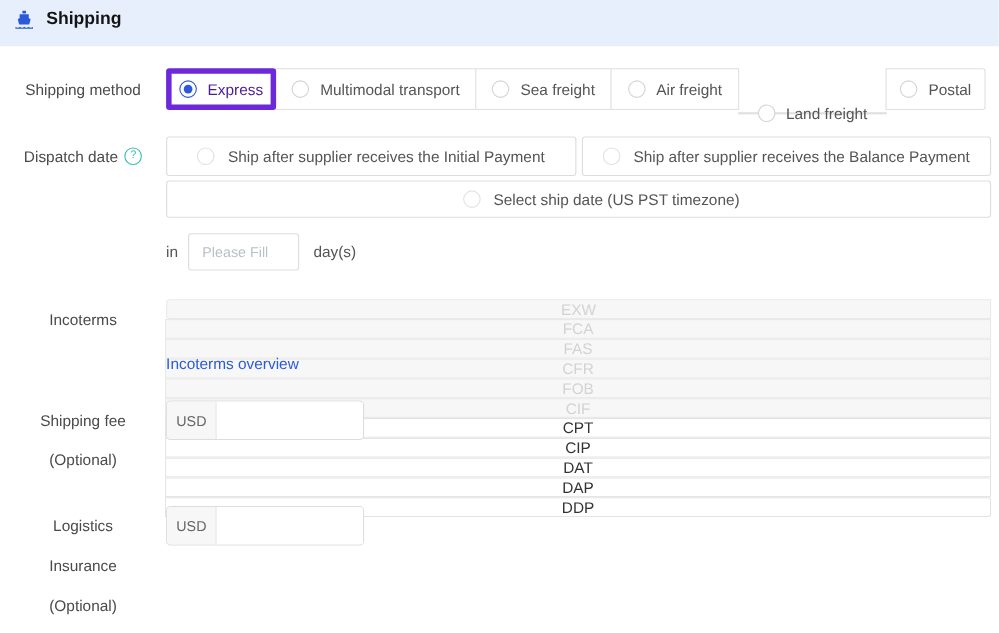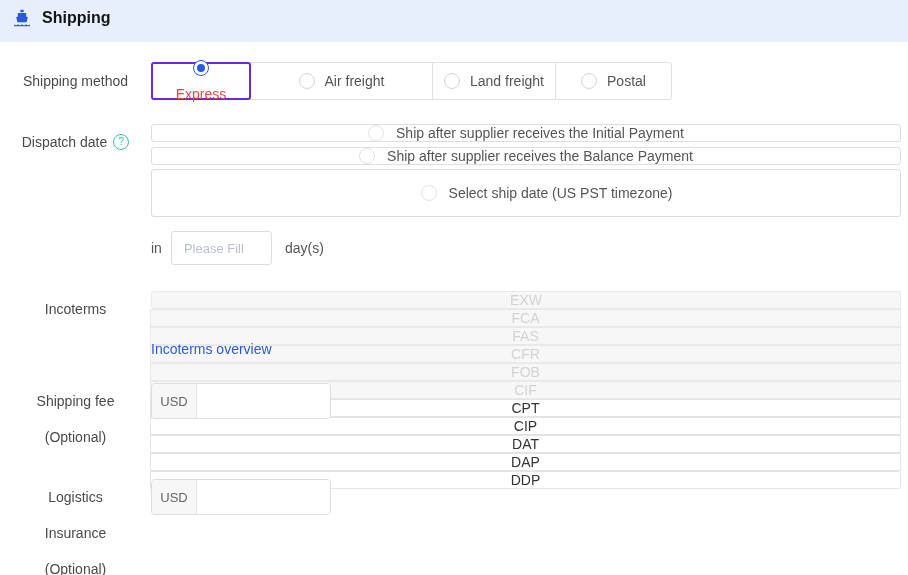--- a/index.html
+++ b/index.html
@@ -51,25 +51,24 @@
   }
   .seg:first-child { margin-left:0; border-radius:3px 0 0 3px; }
   .seg:last-child { border-radius:0 3px 3px 0; }
   .seg:nth-child(1){ width:100px; }
   .seg:nth-child(2){ width:183px; }
   .seg:nth-child(3){ width:124px; }
   .seg:nth-child(4){ width:117px; }
   .seg:nth-child(5){ width:135px;margin-top:40px; }
   .seg:nth-child(6){ width:91px; }
   .seg.selected {
-    border:2px solid #6d28d9;
-    color:#ef4444;
+    border:5px solid #6d28d9;
+    color:#4c1d95;
     z-index:2;
     border-radius:3px;
-    flex-direction:column;
   }
 
   
   .radio {
     width:16px; height:16px;
     border-radius:50%;
     border:1px solid #d4d4d4;
     background:#fff;
     flex-shrink:0;
     position:relative;
@@ -93,34 +92,34 @@
     border:1px solid #38bdb5;
     color:#38bdb5;
     border-radius:50%;
     font-size:10px;
     line-height:14px;
     display:inline-flex;
     align-items:center;
     justify-content:center;
     cursor:pointer;
   }
-  .dispatch-pair { display:flex; gap:5px; margin-bottom:4px;flex-direction:column; }
+  .dispatch-pair { display:flex; gap:5px; margin-bottom:4px; }
   .opt-box {
     border:1px solid #ddd;
     border-radius:3px;
     height:36px;
     flex:1;
     display:flex;
     align-items:center;
     justify-content:center;
     gap:12px;
     background:#fff;
     cursor:pointer;
   }
-  .opt-box.full { height:48px;padding-left:41px; }
+  .opt-box.full { height:34px;padding-left:41px; }
   .days-row { display:flex; align-items:center; margin-top:14px; height:34px; }
   .days-prefix { margin-right:9px; }
   .days-suffix { margin-left:13px; }
   .days-input {
     width:101px; height:34px;
     border:1px solid #ddd;
     border-radius:3px;
     padding:0 12px;
     font-family:"Liberation Sans", sans-serif;
     font-size:13px;
@@ -213,20 +212,28 @@
   <div class="row row-method">
     <div class="row-label">Shipping method</div>
     <div class="row-content">
       <div class="segmented">
         <div class="seg selected">
           <span class="radio checked"></span>
           <span>Express</span>
         </div>
         <div class="seg">
           <span class="radio"></span>
+          <span>Multimodal transport</span>
+        </div>
+        <div class="seg">
+          <span class="radio"></span>
+          <span>Sea freight</span>
+        </div>
+        <div class="seg">
+          <span class="radio"></span>
           <span>Air freight</span>
         </div>
         <div class="seg">
           <span class="radio"></span>
           <span>Land freight</span>
         </div>
         <div class="seg">
           <span class="radio"></span>
           <span>Postal</span>
         </div>

